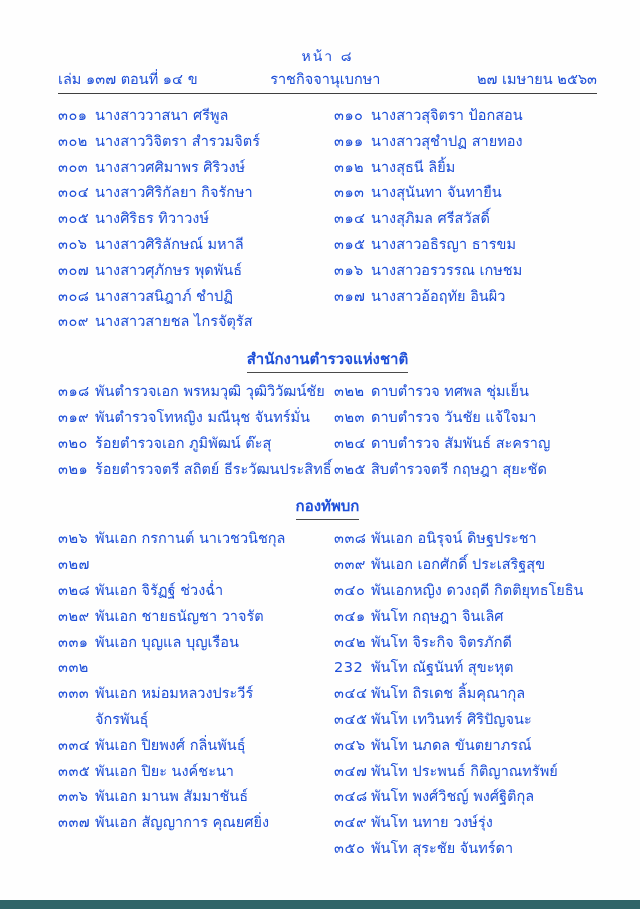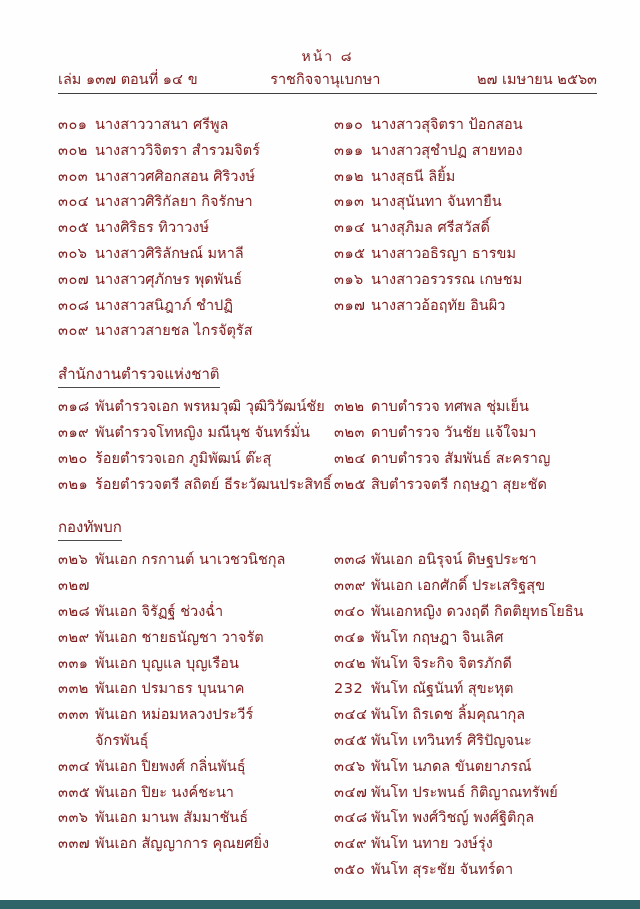--- a/index.html
+++ b/index.html
@@ -33,25 +33,25 @@
     font-size: 14.5px;
     line-height: 22px;
     gap: 36px;
   }
   .masthead .title { margin-left: -24px; }
   .rule {
     border: none;
     border-top: 1.6px solid #3f3f3f;
     margin: 3px 0 0 0;
   }
-  .list-block { margin-top: 18px; }
+  .list-block { margin-top: 9px; }
   .section-heading {
-    text-align: left;
+    text-align: center;
     font-size: 15px;
-    font-weight: normal;
+    font-weight: bold;
     margin: 12px 0 6px 0;
   }
   .section-heading span {
     display: inline-block;
     border-bottom: 1.4px solid #4a4a4a;
     padding-bottom: 1px;
   }
   .cols { display: flex; }
   .col {
     width: 276px;
@@ -77,21 +77,21 @@
     position: absolute;
     left: 0;
     bottom: 0;
     width: 100%;
     height: 9px;
   }
 </style>
 </head>
 <body>
 
-<div class="page" style="background: rgb(254, 254, 254); color: #7f1d1d;">
+<div class="page" style="background: rgb(254, 254, 254); color: #1d4ed8;">
   <div class="content">
 
     <div class="page-num">หน้า ๘</div>
 
     <div class="masthead">
       <span class="vol">เล่ม ๑๓๗ ตอนที่ ๑๔ ข</span>
       <span class="title">ราชกิจจานุเบกษา</span>
       <span class="date">๒๗ เมษายน ๒๕๖๓</span>
     </div>
 
@@ -106,21 +106,21 @@
               <span class="name">นางสาววาสนา ศรีพูล</span>
             </li>
 
             <li class="row">
               <span class="num">๓๐๒</span>
               <span class="name">นางสาววิจิตรา สำรวมจิตร์</span>
             </li>
 
             <li class="row">
               <span class="num">๓๐๓</span>
-              <span class="name">นางสาวศศิอกสอน ศิริวงษ์</span>
+              <span class="name">นางสาวศศิมาพร ศิริวงษ์</span>
             </li>
 
             <li class="row">
               <span class="num">๓๐๔</span>
               <span class="name">นางสาวศิริกัลยา กิจรักษา</span>
             </li>
 
             <li class="row">
               <span class="num">๓๐๕</span>
               <span class="name">นางศิริธร ทิวาวงษ์</span>
@@ -270,21 +270,20 @@
             </li>
 
 
             <li class="row">
               <span class="num">๓๓๑</span>
               <span class="name">พันเอก บุญแล บุญเรือน</span>
             </li>
 
             <li class="row">
               <span class="num">๓๓๒</span>
-              <span class="name">พันเอก ปรมาธร บุนนาค</span>
             </li>
 
             <li class="row">
               <span class="num">๓๓๓</span>
               <span class="name">พันเอก หม่อมหลวงประวีร์
 จักรพันธุ์</span>
             </li>
 
             <li class="row">
               <span class="num">๓๓๔</span>

